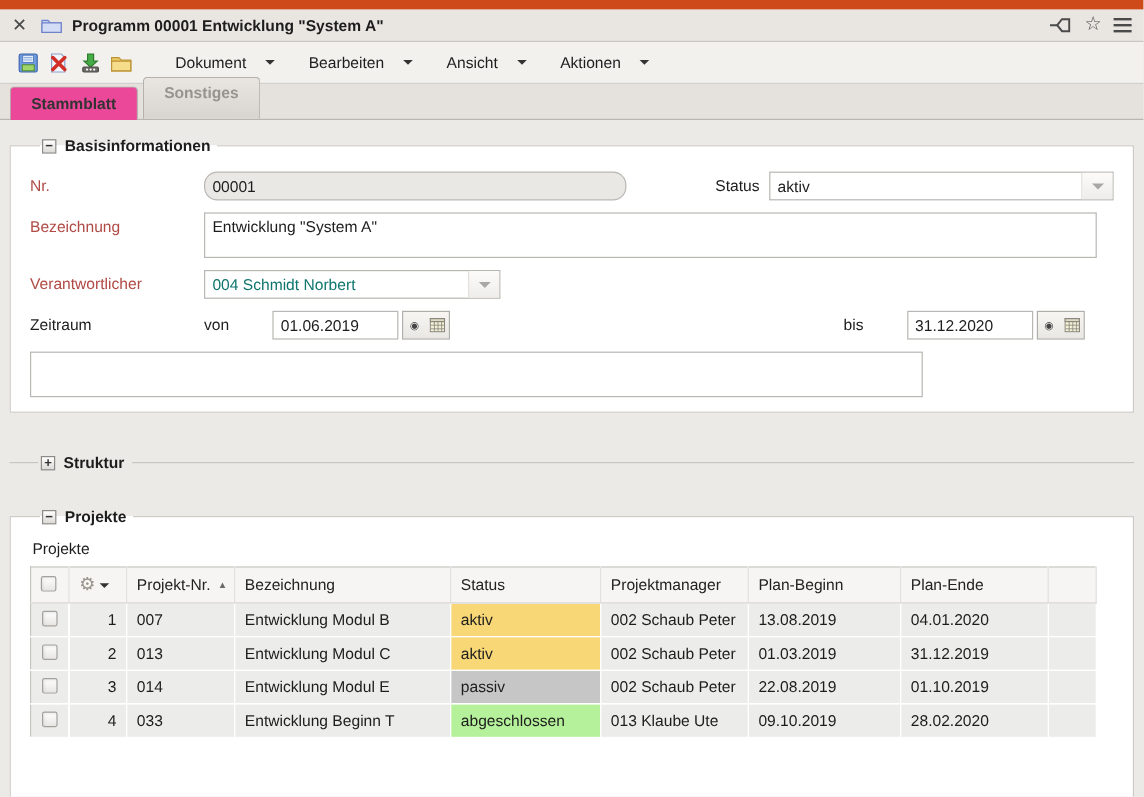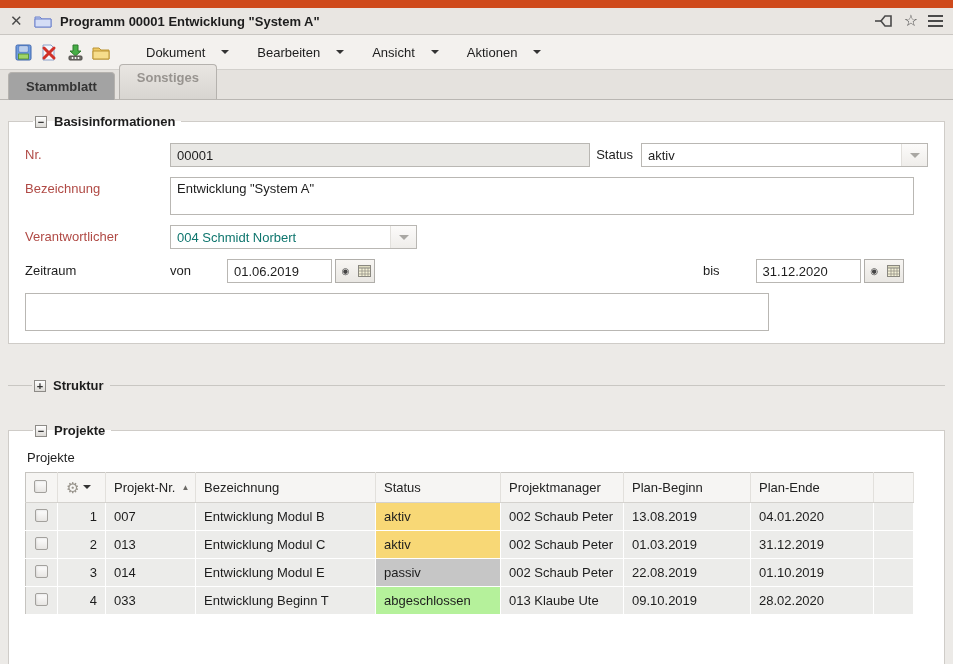--- a/index.html
+++ b/index.html
@@ -44,21 +44,21 @@
   
   .tabstrip {
     height:30px; background:#e5e2de; border-bottom:1px solid #b9b6b2;
     display:flex; align-items:flex-end; padding:0 0 0 8px; flex:0 0 auto;
   }
   .tab {
     font-size:13px; font-weight:bold; padding:6px 17px 6px;
     border:1px solid #b5b2ae; border-bottom:none; border-radius:4px 4px 0 0;
     margin-right:4px; cursor:pointer; position:relative;
   }
-  .tab.active { background:#a3a3a3; color:#333; margin-bottom:-1px; z-index:2; }
+  .tab.active { background:#ec4899; color:#333; margin-bottom:-1px; z-index:2; }
   .tab.inactive { background:linear-gradient(#e9e6e2,#d8d5d1); color:#97938f; padding-top:5px; padding-bottom:14px; }
 
   
   .content { flex:1 1 auto; background:#eceae7; padding:8px 8px 0; overflow:hidden; }
 
   fieldset.sect {
     border:1px solid #cfccc8; background:#fff; margin:6px 0 0; padding:4px 16px 12px;
   }
   fieldset.sect.collapsed { border:none; border-top:1px solid #c9c7c3; background:transparent; padding:0 16px; margin-top:34px; }
   legend.sect-legend {
@@ -72,21 +72,21 @@
 
   
   .frow { display:flex; align-items:flex-start; margin-top:10px; }
   .flabel { width:145px; flex:0 0 auto; font-size:13px; padding-top:4px; color:#1d1d1d; }
   .flabel.req { color:#b04a45; }
   input.txt, .combo, textarea.txt {
     font-family:"Liberation Sans", sans-serif; font-size:13px; color:#1d1d1d;
     border:1px solid #b9b7b3; background:#fff;
   }
   input.txt { height:24px; padding:2px 6px; }
-  input.txt.ro { background:#e9e8e5; width:420px; }
+  input.txt.ro { background:#e9e8e5; width:352px;border-radius:11px; }
   textarea.txt { width:744px; height:38px; resize:none; padding:3px 6px; }
   .combo { height:24px; display:flex; align-items:center; cursor:pointer; }
   .combo .combo-val { flex:1 1 auto; padding-left:6px; white-space:nowrap; overflow:hidden; }
   .combo .arrowbox {
     width:26px; align-self:stretch; display:flex; align-items:center; justify-content:center;
     border-left:1px solid #e2e0dc; background:linear-gradient(#fcfbfa,#efedea);
   }
   .tri-down { width:0; height:0; border-left:5px solid transparent; border-right:5px solid transparent; border-top:5px solid #a9a7a3; }
   .status-group { margin-left:auto; display:flex; align-items:flex-start; gap:8px; }
   .inline-lbl { font-size:13px; padding-top:4px; color:#1d1d1d; }

